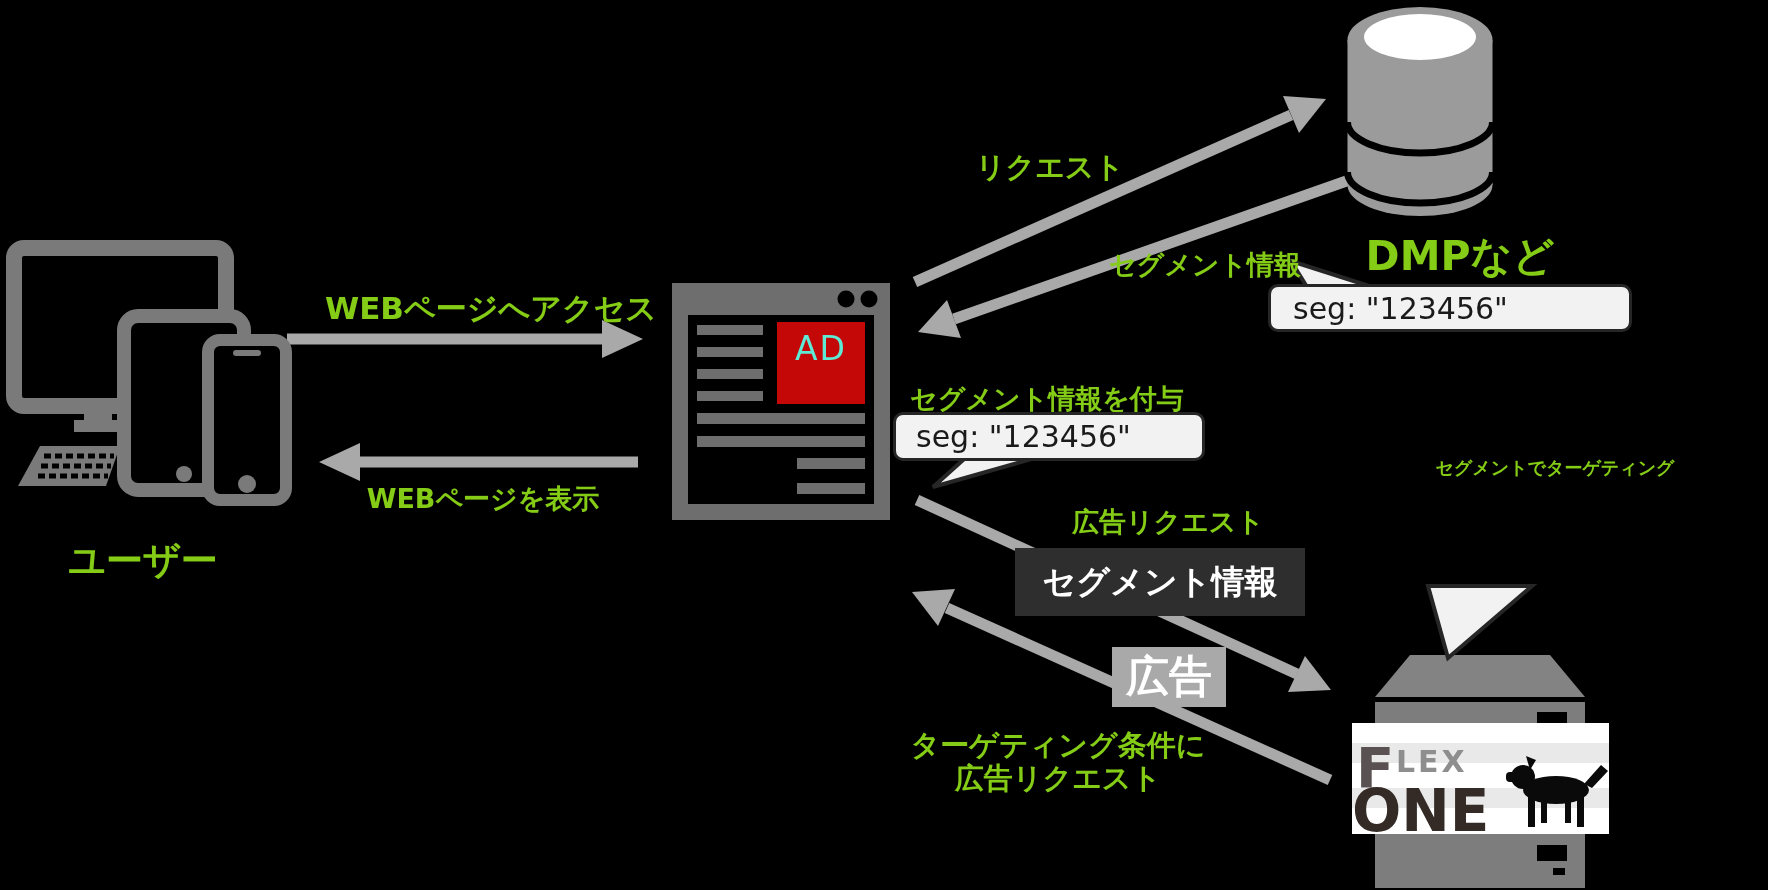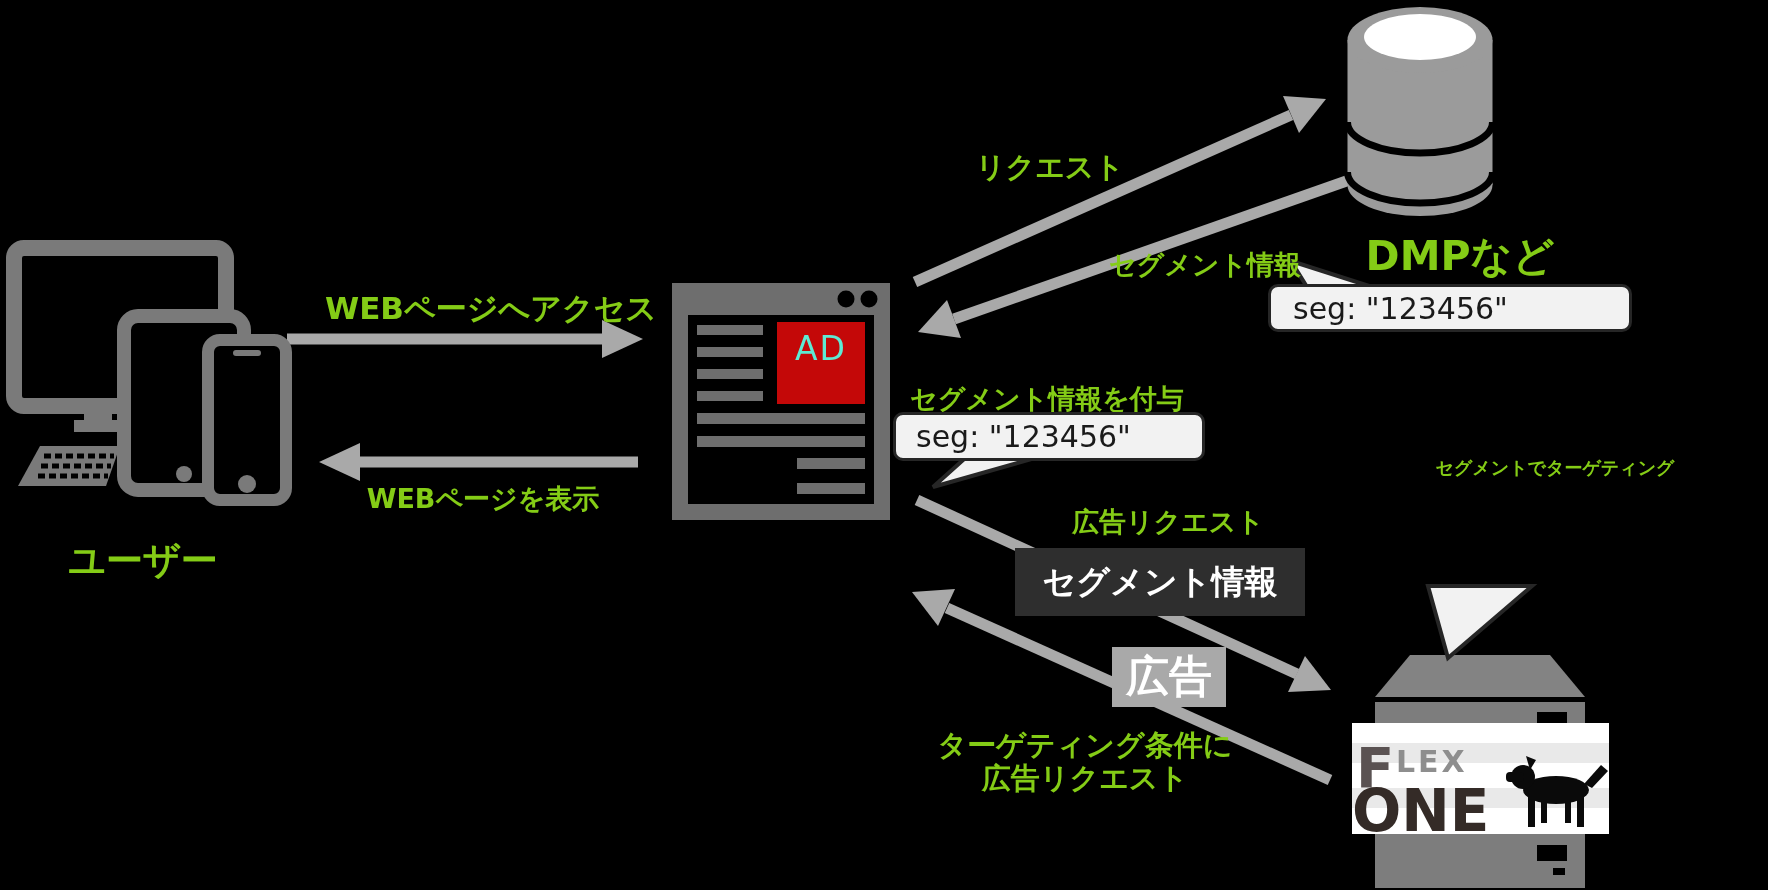--- a/index.html
+++ b/index.html
@@ -156,21 +156,21 @@
   <div class="lbl" style="left:955px;top:151px;width:190px;font-size:29px;">リクエスト</div>
 
   <div class="lbl" style="left:1100px;top:249px;width:210px;font-size:27px;">セグメント情報</div>
 
   <div class="lbl" style="left:910px;top:383px;width:270px;font-size:27px;">セグメント情報を付与</div>
 
   <div class="lbl" style="left:1058px;top:506px;width:220px;font-size:27px;">広告リクエスト</div>
 
   <div class="lbl" style="left:1400px;top:458px;width:310px;font-size:18px;">セグメントでターゲティング</div>
 
-  <div class="lbl" style="left:935px;top:729px;width:300px;font-size:29px;">
+  <div class="lbl" style="left:908px;top:729px;width:300px;font-size:29px;">
     <div>ターゲティング条件に</div>
     <div>広告リクエスト</div>
   </div>
 
   <div class="adtext" style="left:777px;top:329px;width:88px;font-size:33px;">AD</div>
 
   <div class="bubble" style="left:1268px;top:284px;width:364px;height:48px;padding-left:22px;font-size:30px;">seg: "123456"</div>
 
   <div class="bubble" style="left:893px;top:412px;width:312px;height:49px;padding-left:20px;font-size:30px;">seg: "123456"</div>
 

